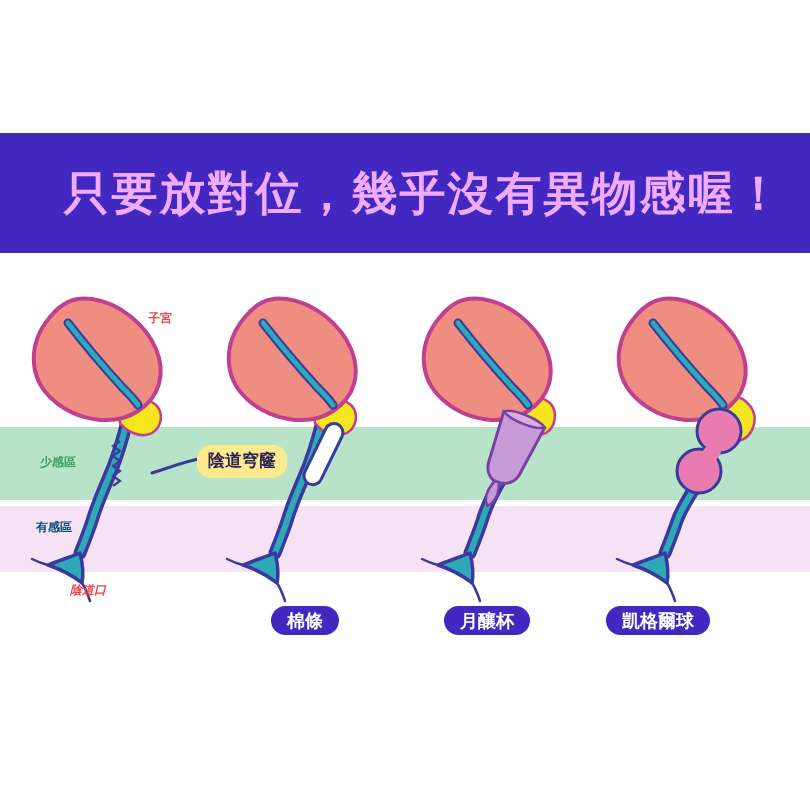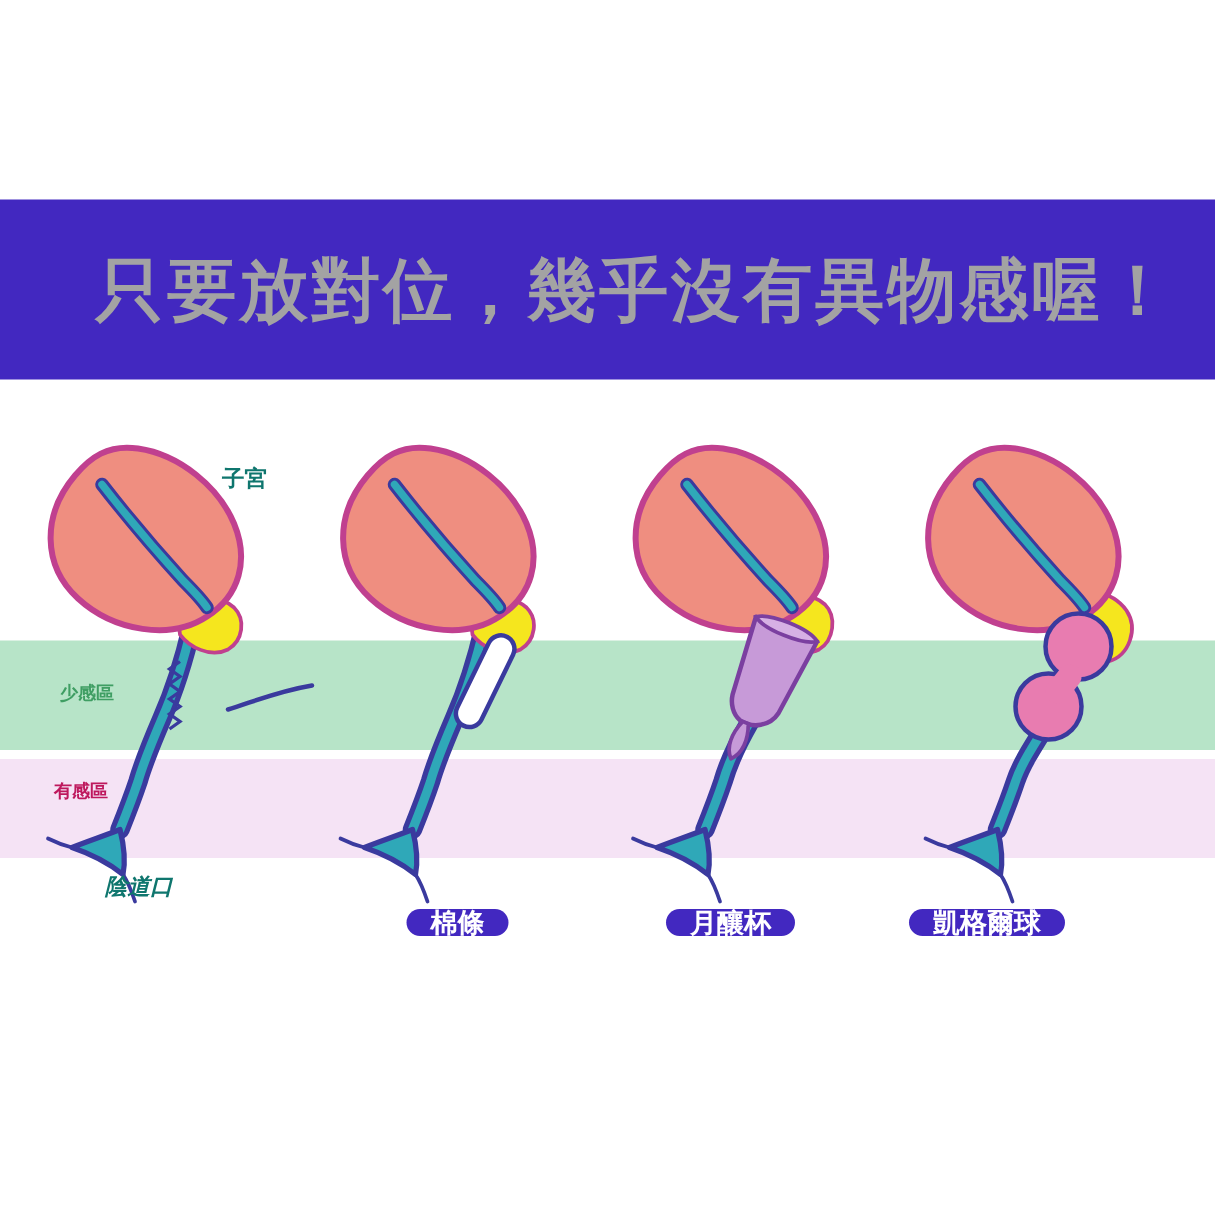--- a/index.html
+++ b/index.html
@@ -12,74 +12,74 @@
   }
   #stage{position:absolute;left:0;top:0;width:810px;height:810px;background:#fff;}
 
   
   .banner{
     position:absolute;left:0;top:133px;width:810px;height:120px;
     background:#4228c0;
     display:flex;align-items:center;justify-content:center;
   }
   .banner .txt{
-    color:#a3a3a3;
+    color:#f0abfc;
     font-size:46px;
     font-weight:bold;
     letter-spacing:2px;
     line-height:1;
     white-space:nowrap;
     font-family:"DejaVu Sans","Liberation Sans",sans-serif;
     margin-left:37px;
   }
 
   
   .band{position:absolute;left:0;width:810px;}
   .band-green{top:427px;height:73px;background:#b7e4c8;}
   .band-pink{top:506px;height:66px;background:#f5e3f5;}
 
   .zone-label{
     position:absolute;font-size:12px;font-weight:bold;white-space:nowrap;
     font-family:"DejaVu Sans","Liberation Sans",sans-serif;
   }
   .zone-green-label{left:40px;top:454px;color:#3f9e63;}
-  .zone-pink-label{left:36px;top:519px;color:#be185d;}
+  .zone-pink-label{left:36px;top:519px;color:#0c4a6e;}
 
   
   .diagram{position:absolute;top:265px;width:215px;height:330px;}
   #dia1{left:10px;}
   #dia2{left:205px;}
   #dia3{left:400px;}
   #dia4{left:595px;}
   .diagram svg{display:block;width:215px;height:330px;overflow:visible;}
 
   
   .anno{
-    position:absolute;font-size:15px;font-weight:bold;color:#0f766e;
+    position:absolute;font-size:12px;font-weight:bold;color:#ef4444;
     white-space:nowrap;
     font-family:"DejaVu Sans","Liberation Sans",sans-serif;
   }
   .label-uterus{left:148px;top:310px;}
   .label-opening{left:70px;top:582px;font-style:italic;}
 
   
   .callout{
     position:absolute;left:197px;top:445px;
     background:#fcea8f;
     border-radius:14px;
     padding:4px 11px 6px 11px;
     font-size:17px;font-weight:bold;color:#2b2356;
     white-space:nowrap;
     font-family:"DejaVu Sans","Liberation Sans",sans-serif;
   }
   .callout-line{position:absolute;left:150px;top:447px;width:60px;height:30px;}
 
   
   .pill{
-    position:absolute;top:606px;height:18px;
+    position:absolute;top:606px;height:29px;
     background:#4228c0;border-radius:15px;
     display:flex;align-items:center;justify-content:center;
     color:#ffffff;font-size:18px;font-weight:bold;
     white-space:nowrap;padding:0 16px;
     font-family:"DejaVu Sans","Liberation Sans",sans-serif;
   }
   #pill1{left:271px;}
   #pill2{left:444px;}
   #pill3{left:606px;}
 </style>
@@ -179,18 +179,19 @@
   <div class="banner">
     <div class="txt">只要放對位，幾乎沒有異物感喔！</div>
   </div>
 
   <div class="anno label-uterus">子宮</div>
   <div class="anno label-opening">陰道口</div>
 
   <svg class="callout-line" viewBox="0 0 60 30">
     <path d="M2 26 C16 22 34 14 58 10" fill="none" stroke="#3a3a9e" stroke-width="3" stroke-linecap="round"></path>
   </svg>
+  <div class="callout">陰道穹窿</div>
 
   <div class="pill" id="pill1">棉條</div>
   <div class="pill" id="pill2">月釀杯</div>
   <div class="pill" id="pill3">凱格爾球</div>
 
 </div>
 
 </body></html>

